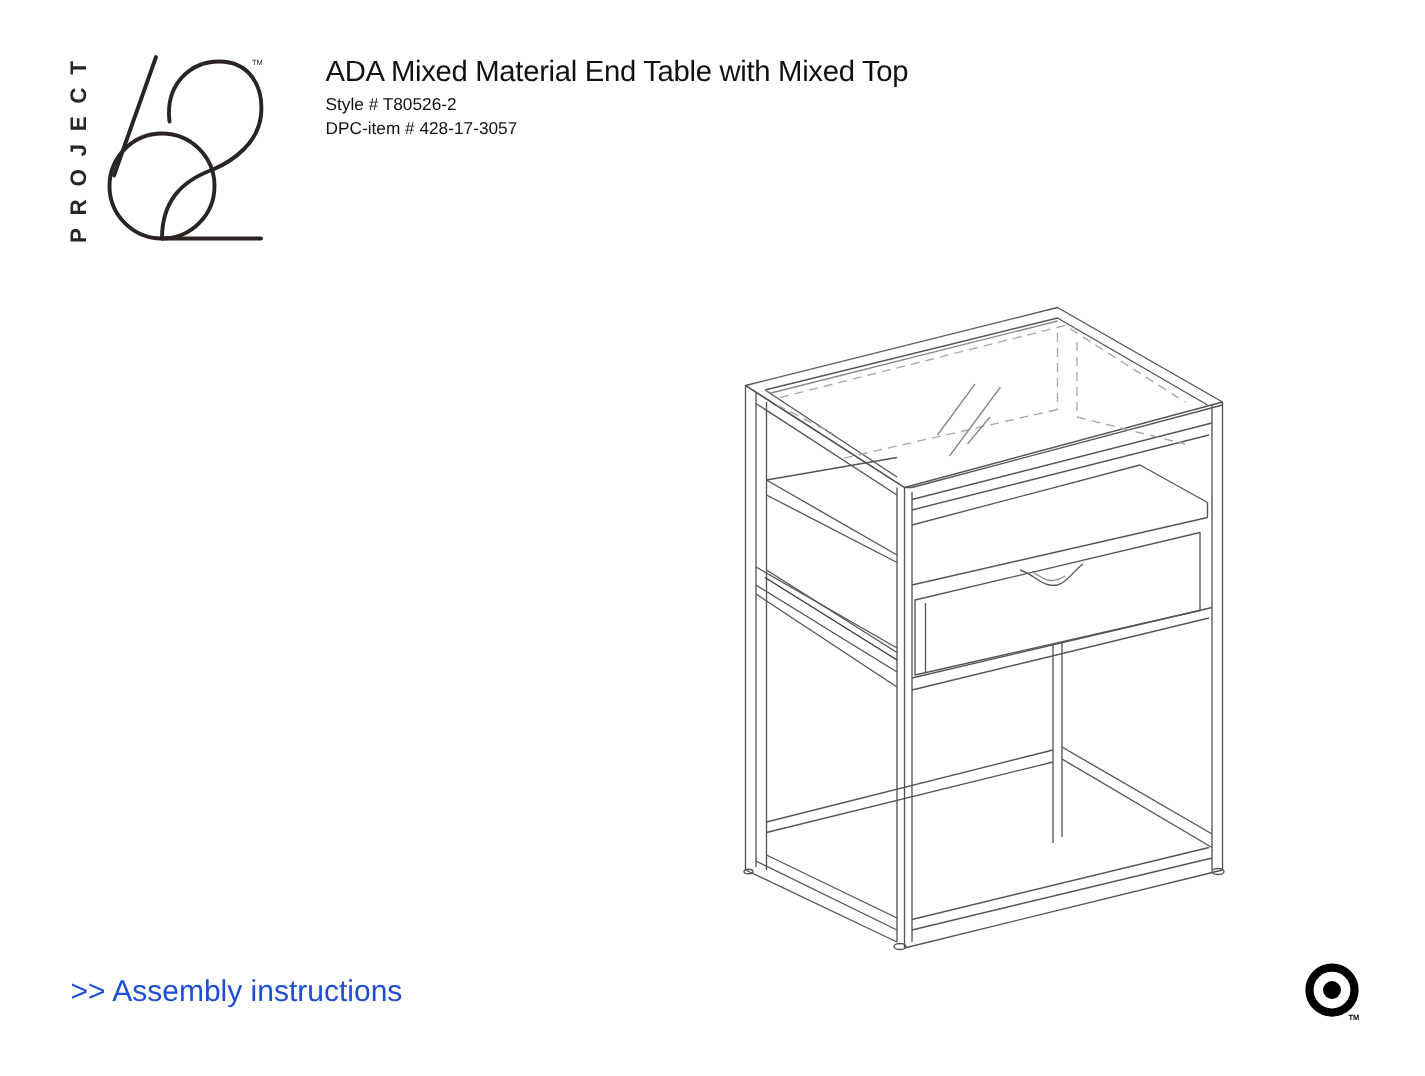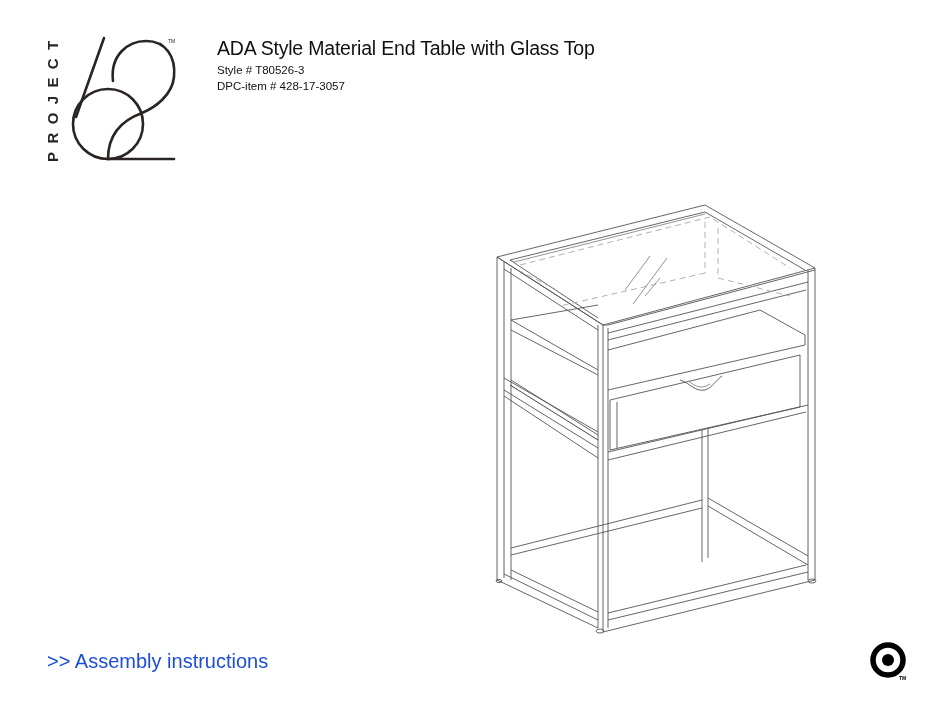--- a/index.html
+++ b/index.html
@@ -28,22 +28,22 @@
     <line x1="36" y1="3" x2="8" y2="82"></line>
 
     <circle cx="40" cy="89" r="35"></circle>
 
     <path d="M45 46 C 42 20, 60 6, 78 6 C 98 6, 108 22, 106 42 C 104 60, 88 72, 74 78 C 52 86, 40 100, 40 124"></path>
     <line x1="40" y1="124" x2="106" y2="124"></line>
   </g>
   <text x="100" y="8" font-size="5" font-family="Liberation Sans, sans-serif" fill="#2a2523">TM</text>
 </svg>
 
-<div class="title">ADA Style Material End Table with Glass Top</div>
-<div class="meta1">Style # T80526-3</div>
+<div class="title">ADA Mixed Material End Table with Mixed Top</div>
+<div class="meta1">Style # T80526-2</div>
 <div class="meta2">DPC-item # 428-17-3057</div>
 
 <svg class="drawing" width="345" height="445" viewBox="480 195 345 445">
   <g fill="none" stroke="#555" stroke-width="0.9" stroke-linejoin="round">
 
     <polygon points="497,257 705,205 815,268 603,325"></polygon>
 
     <polyline points="510,260 705,212 805,270"></polyline>
     <polyline points="510,260 598,318"></polyline>
     <polyline points="510,260 514,262 705,214" stroke="#888"></polyline>

